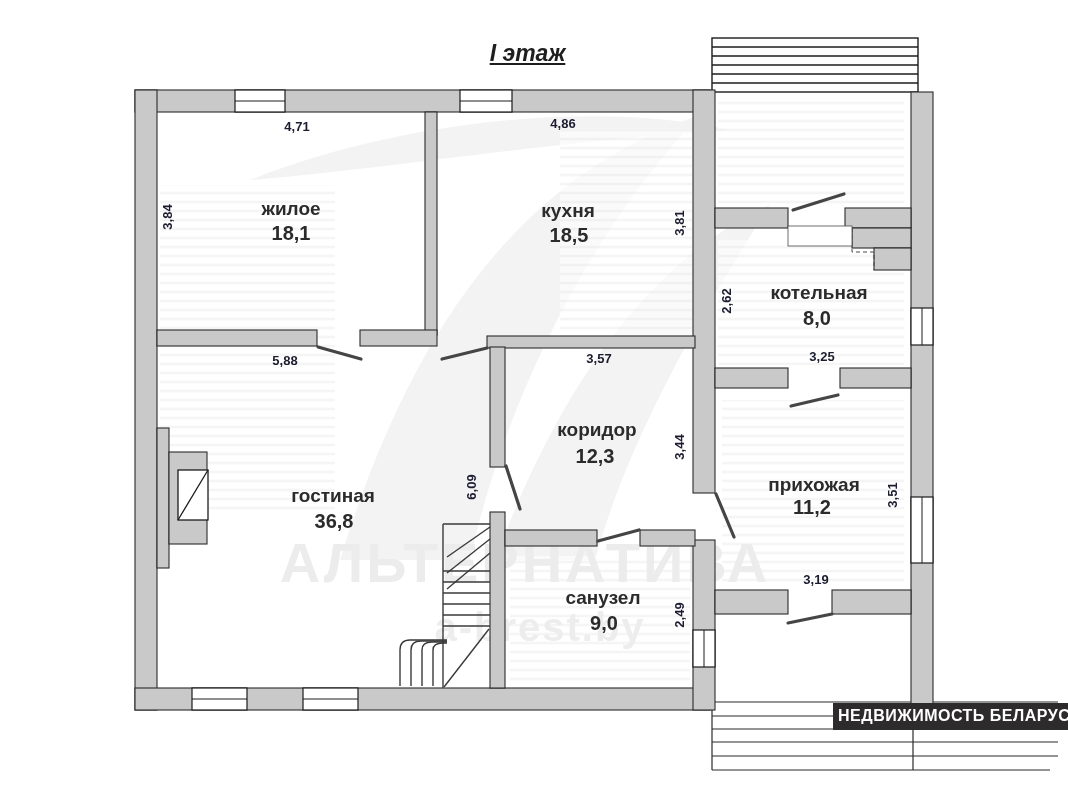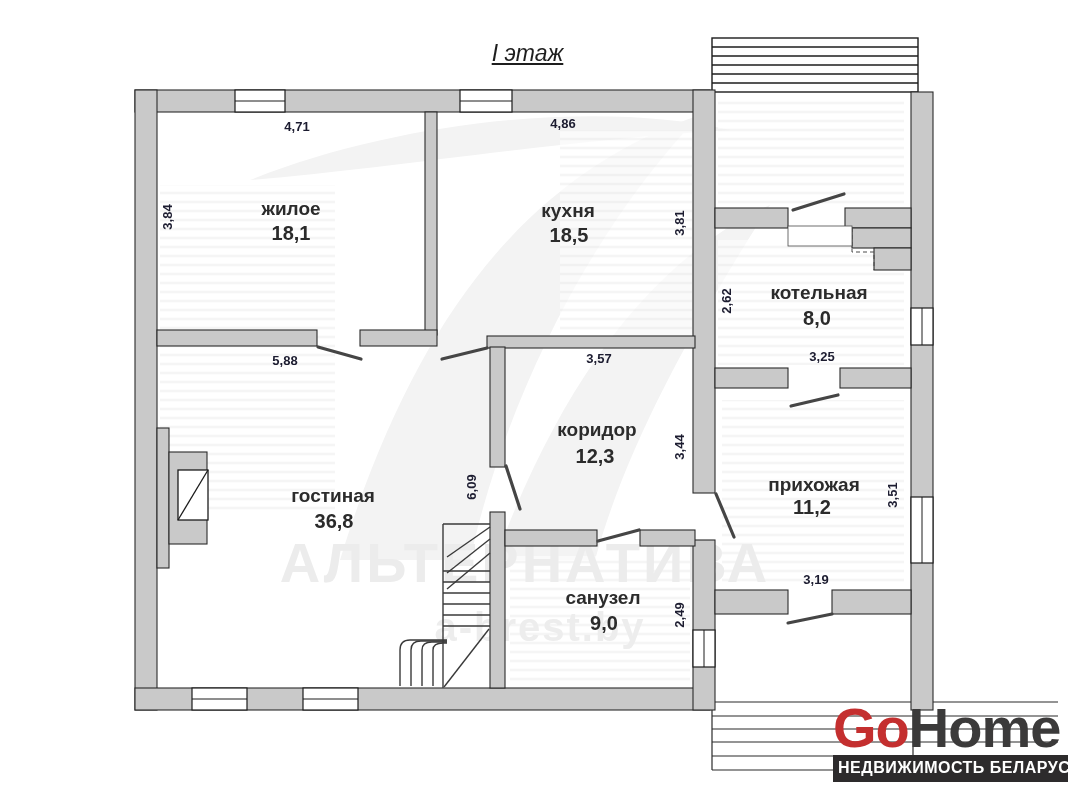--- a/index.html
+++ b/index.html
@@ -8,21 +8,21 @@
     font-family:"Liberation Sans",sans-serif;overflow:hidden;
   }
   svg{position:absolute;left:0;top:0;}
   .room-name{font-family:"Liberation Sans",sans-serif;font-weight:bold;font-size:19px;fill:#2b2b2b;}
   .room-area{font-family:"Liberation Sans",sans-serif;font-weight:bold;font-size:20px;fill:#2b2b2b;}
   .dim{font-family:"Liberation Sans",sans-serif;font-weight:bold;font-size:13px;fill:#1c1c30;}
   .wm-big{font-family:"Liberation Sans",sans-serif;font-weight:bold;font-size:56px;fill:#ececec;letter-spacing:3px;}
   .wm-site{font-family:"Liberation Sans",sans-serif;font-weight:bold;font-size:40px;fill:#ededed;letter-spacing:2px;}
   .title{
     position:absolute;left:420px;top:40px;width:215px;text-align:center;
-    font-size:23px;font-weight:normal;font-style:italic;color:#1e1e1e;
+    font-size:23px;font-weight:bold;font-style:italic;color:#1e1e1e;
   }
   .title span{text-decoration:underline;}
   .logo{position:absolute;left:833px;top:702px;width:233px;}
   .logo-text{
     font-size:56px;font-weight:bold;line-height:0.92;letter-spacing:-1px;
     white-space:nowrap;
   }
   .logo-go{color:#c42f2f;}
   .logo-home{color:#3b3a3a;}
   .logo-banner{
@@ -213,17 +213,16 @@
     <text class="dim" x="816" y="584">3,19</text>
     <text class="dim" x="684" y="615" transform="rotate(-90 684 615)">2,49</text>
   </g>
 </svg>
 
 <div class="title">
   <span>I этаж</span>
 </div>
 
 <div class="logo">
-  <div class="logo-text"><span class="logo-go">Go</span><span class="logo-home">Home</span></div>
   <div class="logo-banner">НЕДВИЖИМОСТЬ БЕЛАРУСИ</div>
 </div>
 
 </div>
 
 </body></html>

